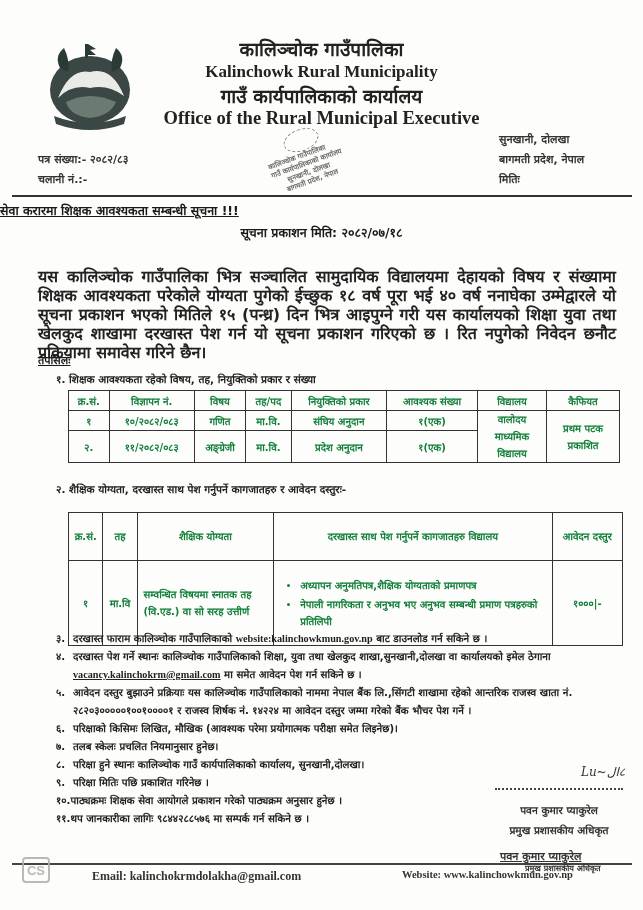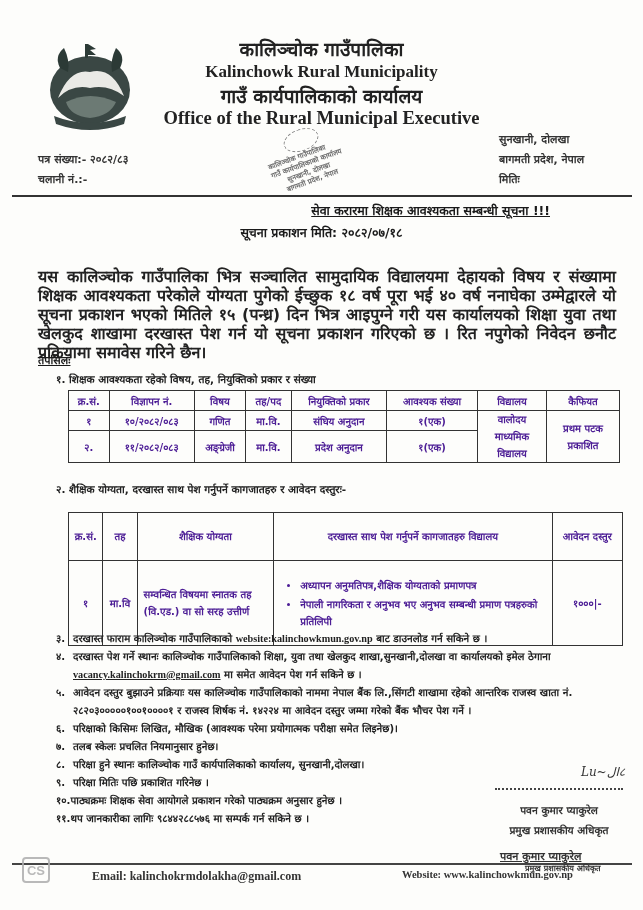--- a/index.html
+++ b/index.html
@@ -11,29 +11,29 @@
   .emblem { left: 40px; top: 38px; width: 100px; height: 95px; }
   .hdr-ne1 { left: 0; width: 643px; top: 36px; text-align: center; font-size: 19px; font-weight: bold; color: #222; }
   .hdr-en1 { left: 0; width: 643px; top: 62px; text-align: center; font-family: "Liberation Serif", serif; font-size: 17px; font-weight: bold; color: #222; }
   .hdr-ne2 { left: 0; width: 643px; top: 83px; text-align: center; font-size: 19px; font-weight: bold; color: #222; }
   .hdr-en2 { left: 0; width: 643px; top: 108px; text-align: center; font-family: "Liberation Serif", serif; font-size: 18.5px; font-weight: bold; color: #222; }
   .meta-left { left: 38px; top: 150px; font-size: 11px; line-height: 20px; font-weight: bold; color: #333; }
   .meta-right { left: 499px; top: 130px; font-size: 11px; line-height: 20px; font-weight: bold; color: #333; }
   .stamp { left: 270px; top: 128px; width: 100px; height: 70px; color: #6e6e6e; font-size: 7px; transform: rotate(-20deg); line-height: 9px; font-weight: bold; }
   .stamp-circle { position: absolute; left: 22px; top: -4px; width: 34px; height: 20px; border: 1px dashed #888; border-radius: 50%; }
   .rule { left: 12px; width: 620px; top: 195px; height: 2px; background: #333; }
-  .title { left: 0; width: 550px; top: 202px; text-align: right; font-size: 12.5px; font-weight: bold; }
+  .title { left: 0; width: 550px; top: 202px; text-align: left; font-size: 12.5px; font-weight: bold; }
   .title span { text-decoration: underline; }
   .subtitle { left: 0; width: 643px; top: 224px; text-align: center; font-size: 12.5px; font-weight: bold; }
   .intro { left: 38px; width: 578px; top: 267px; font-size: 16px; line-height: 19px; font-weight: bold; text-align: justify; color: #222; }
   .tapsil { left: 38px; top: 352px; font-size: 11px; font-weight: bold; text-decoration: underline; }
   .sec-head { font-size: 10.5px; font-weight: bold; color: #222; }
   .sec1 { left: 56px; top: 372px; }
   .sec2 { left: 56px; top: 482px; }
-  table { border-collapse: collapse; font-weight: bold; color: #4c1d95; }
+  table { border-collapse: collapse; font-weight: bold; color: #15803d; }
   td, th { border: 1.3px solid #333; text-align: center; font-size: 10px; padding: 0 3px; }
   .t1 { left: 68px; top: 390px; width: 552px; }
   .t1 th { height: 19px; font-weight: bold; }
   .t1 td { height: 19px; }
   .t1 tr.r2 td { height: 30px; }
   .t2 { left: 68px; top: 512px; width: 555px; }
   .t2 th { height: 47px; font-weight: bold; line-height: 15px; }
   .t2 td { height: 80px; }
   .t2 td.qual { text-align: left; line-height: 17px; padding-left: 6px; }
   .t2 td.docs { text-align: left; padding: 2px 6px 2px 8px; }

